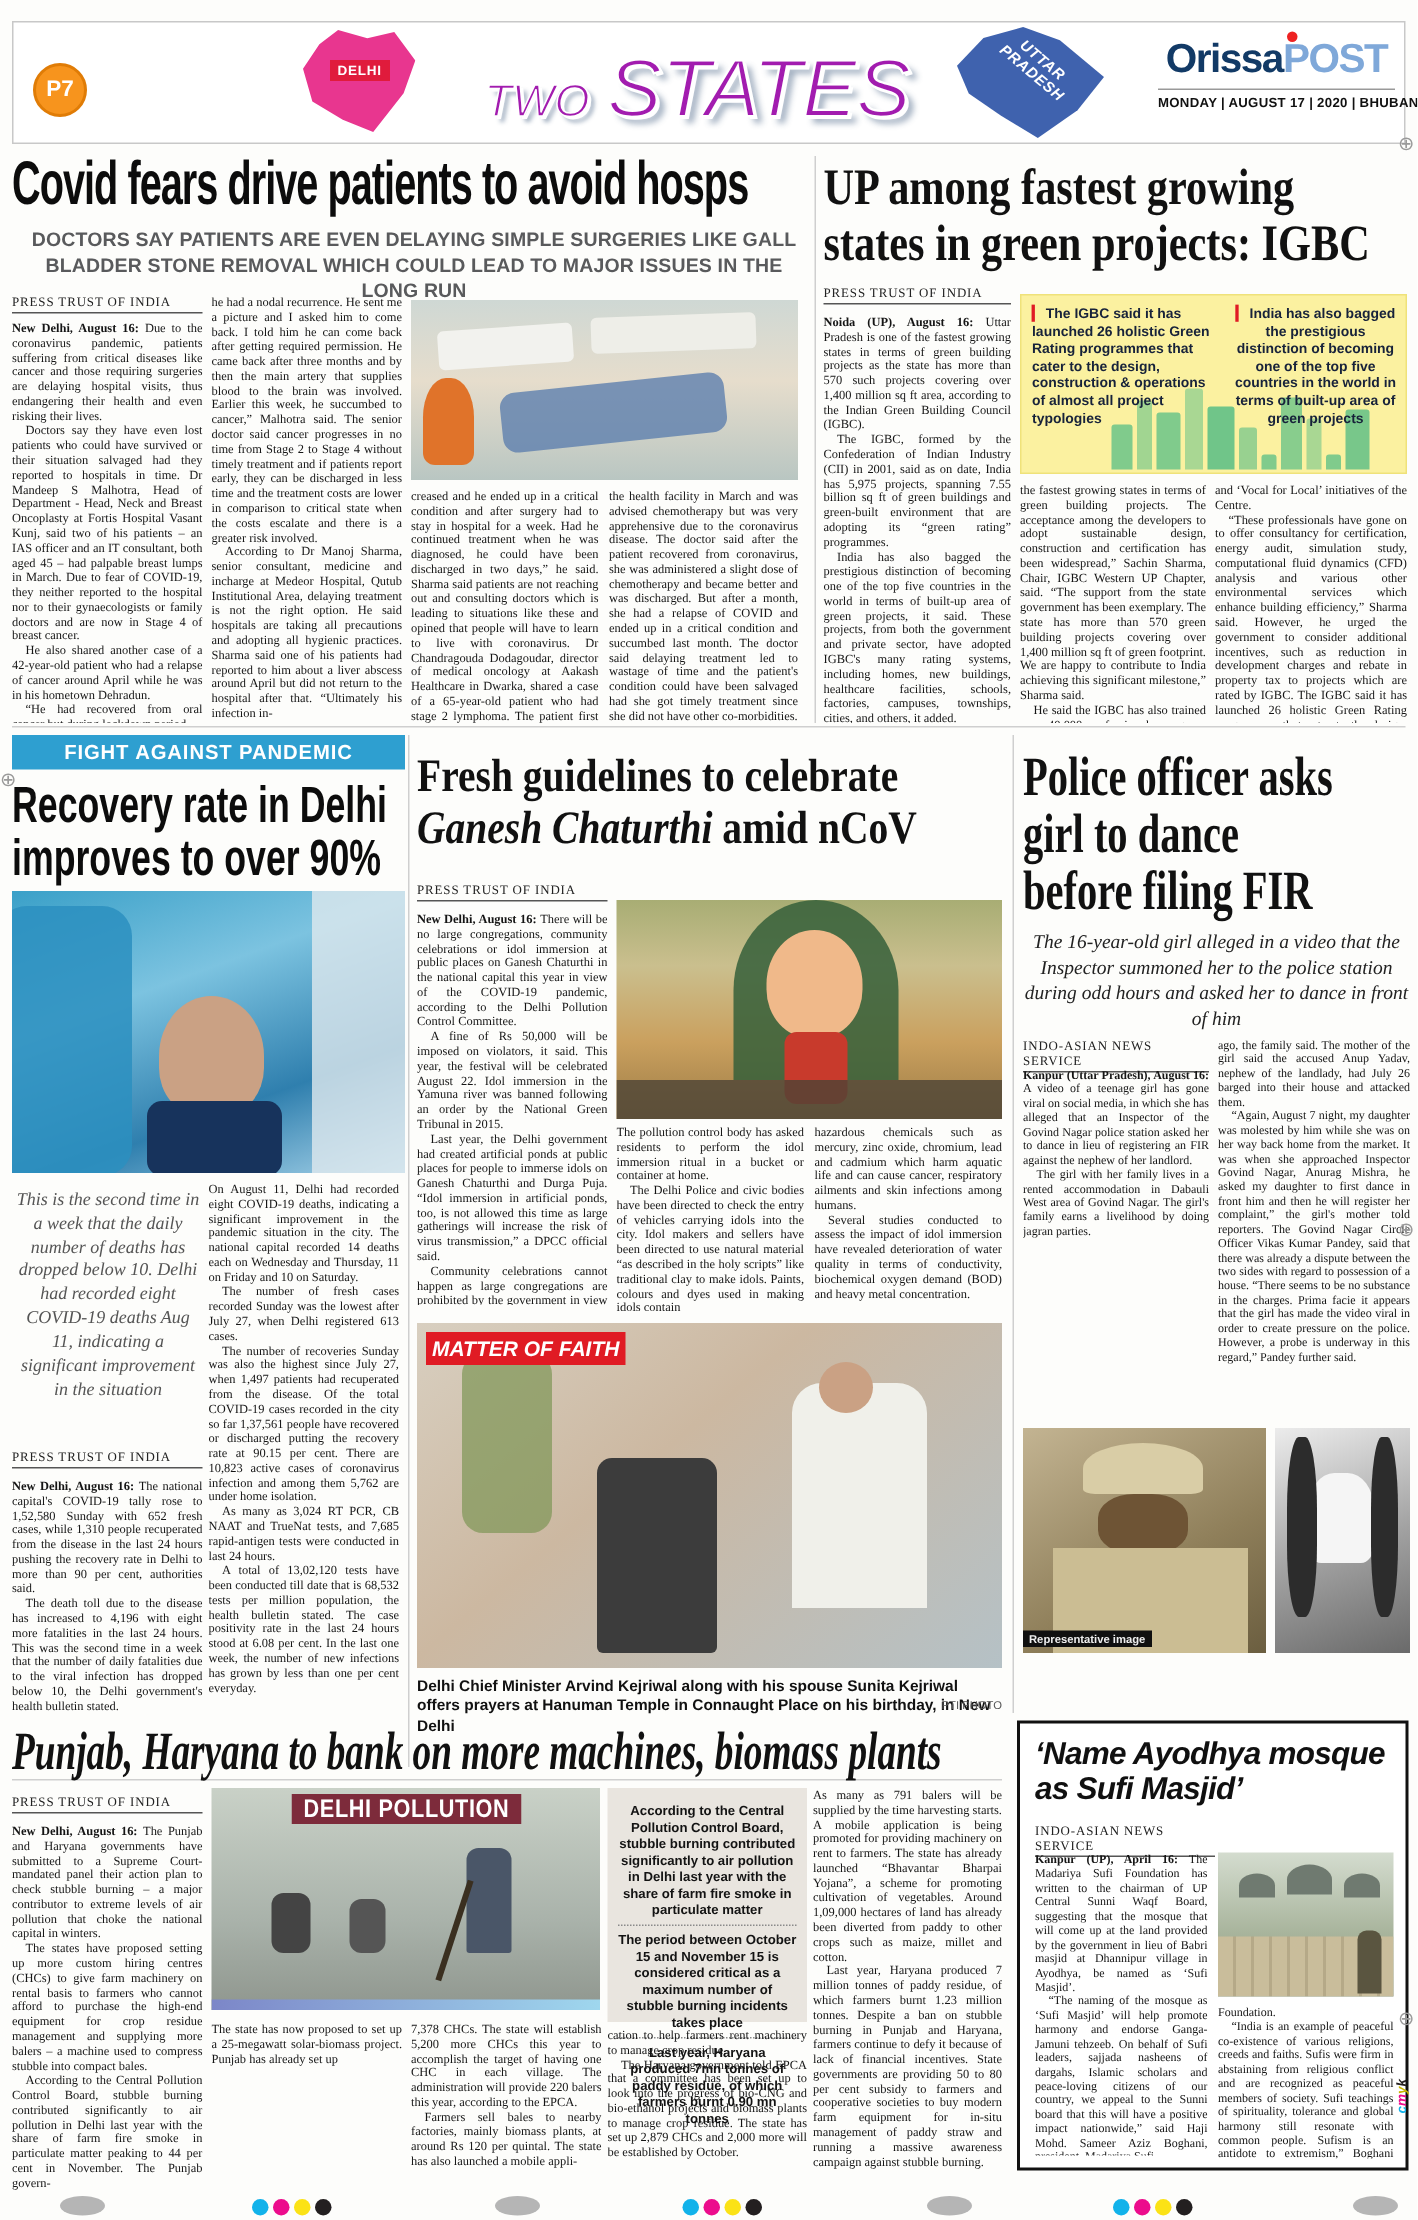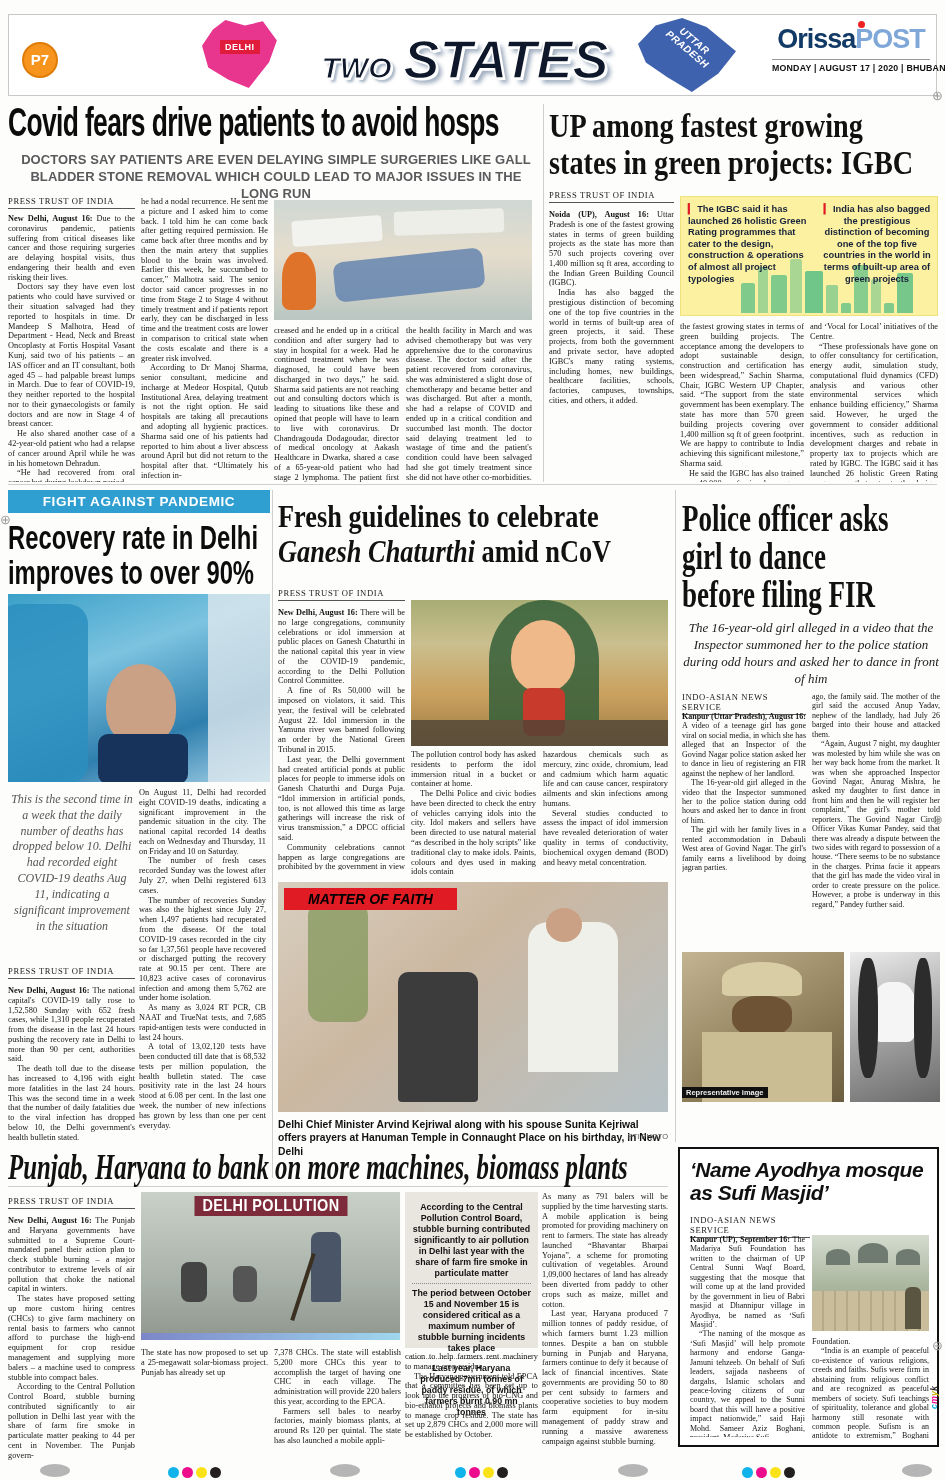--- a/index.html
+++ b/index.html
@@ -9,21 +9,21 @@
   .abs{position:absolute}
   
   .header-box{left:8px;top:14px;width:929px;height:82px;border:1px solid #c8c8c8;background:#fff}
   .p7{left:22px;top:42px;width:36px;height:36px;border-radius:50%;background:#f7941d;border:2px solid #e07c06;
       color:#fff;font:bold 15px/32px "Liberation Sans",sans-serif;text-align:center}
   .delhi-map{left:202px;top:20px;width:78px;height:68px;background:#e8368f;
       clip-path:polygon(30% 0,55% 8%,78% 2%,96% 30%,86% 62%,60% 100%,34% 88%,8% 70%,0 38%,14% 14%)}
   .delhi-label{left:220px;top:40px;background:#e01b3c;color:#fff;font:bold 9px "Liberation Sans",sans-serif;
       padding:2px 5px;letter-spacing:.5px}
   .brand{left:295px;top:28px;width:340px;display:flex;align-items:baseline;justify-content:center;
-      font-family:"Liberation Sans",sans-serif;font-style:italic;font-weight:700;color:#0f172a}
+      font-family:"Liberation Sans",sans-serif;font-style:italic;font-weight:400;color:#a21caf}
   .brand .small{font-size:30px;margin-right:12px;-webkit-text-stroke:1px #fff;
       text-shadow:2px 2px 0 #fff,4px 4px 3px rgba(40,70,110,.45)}
   .brand .big{font-size:54px;-webkit-text-stroke:1.5px #fff;
       text-shadow:2px 2px 0 #fff,5px 5px 4px rgba(40,70,110,.45)}
   .up-map{left:638px;top:18px;width:98px;height:74px;background:#3f62ae;
       clip-path:polygon(0 35%,18% 10%,45% 0,70% 12%,100% 45%,82% 75%,55% 100%,30% 80%,8% 60%)}
   .up-label{left:648px;top:34px;width:86px;color:#fff;font:italic bold 10px "Liberation Sans",sans-serif;
       transform:rotate(40deg);text-align:center;letter-spacing:.5px}
   .masthead{left:772px;top:24px;width:158px;text-align:center;font-family:"Liberation Sans",sans-serif}
   .masthead .a{font-size:27px;font-weight:800;color:#123a66;letter-spacing:-1px}
@@ -49,21 +49,21 @@
   .ybox{background:#fbf1a0;border:1px solid #efe27a}
   .callout{font-family:"Liberation Sans",sans-serif;font-weight:bold;font-size:9.3px;line-height:1.25;color:#17223a}
   .callout .bar{color:#e01b24;margin-right:2px}
   .skyline{position:absolute;display:flex;align-items:flex-end;gap:3px}
   .skyline div{background:#57bd85;opacity:.75;border-radius:2px 2px 0 0}
   .tree{width:10px;height:10px;border-radius:50%;background:#3fae6f}
   .banner-blue{background:#2e9fd0;color:#fff;font:bold 13.5px/23px "Liberation Sans",sans-serif;
       text-align:center;letter-spacing:.6px}
   .pullquote{font-style:italic;font-size:12px;line-height:1.32;color:#555;text-align:center}
   .deck{font-style:italic;font-size:13px;line-height:1.3;color:#222;text-align:center}
-  .mof-label{background:#e01b24;color:#000000;font:italic bold 14px "Liberation Sans",sans-serif;padding:3px 24px}
+  .mof-label{background:#e01b24;color:#ffffff;font:italic bold 14px "Liberation Sans",sans-serif;padding:3px 4px}
   .caption{font-family:"Liberation Sans",sans-serif;font-weight:bold;font-size:10.3px;line-height:1.3;color:#111}
   .credit{font-family:"Liberation Sans",sans-serif;font-size:7.5px;color:#555}
   .pollution-banner{background:#7d2b3b;color:#fff;font-family:"Liberation Sans",sans-serif;font-weight:800;
       font-size:17px;text-align:center;letter-spacing:.5px;transform:scaleX(.85);transform-origin:center top}
   .facts{background:#e9e5df;font-family:"Liberation Sans",sans-serif;font-weight:bold;font-size:8.8px;
       line-height:1.25;color:#131313;text-align:center;padding:6px 7px}
   .facts p{margin:0;padding:4px 0;border-bottom:1px dotted #8a8a8a}
   .facts p:last-child{border-bottom:none}
   .sufi-box{border:2px solid #111;background:#fff}
   .sufi-hl{font-family:"Liberation Sans",sans-serif;font-style:italic;font-weight:800;font-size:21px;
@@ -124,20 +124,21 @@
     </div>
 
   <div class="abs vrule" style="left:543px;top:104px;height:378px"></div>
   <div class="abs hl-serif" style="left:549px;top:108px;width:470px;font-size:34px;line-height:1.08;transform:scale(.83,1)">
     <div>UP among fastest growing</div>
     <div>states in green projects: IGBC</div>
   </div>
   <div class="abs byline" style="left:549px;top:190px;width:125px">PRESS TRUST OF INDIA</div>
   <div class="abs col" style="left:549px;top:210px;width:125px;height:272px">
       <p><b>Noida (UP), August 16: </b>Uttar Pradesh is one of the fastest growing states in terms of green building projects as the state has more than 570 such projects covering over 1,400 million sq ft area, according to the Indian Green Building Council (IGBC).</p>
+      <p>The IGBC, formed by the Confederation of Indian Industry (CII) in 2001, said as on date, India has 5,975 projects, spanning 7.55 billion sq ft of green buildings and green-built environment that are adopting its “green rating” programmes.</p>
       <p>India has also bagged the prestigious distinction of becoming one of the top five countries in the world in terms of built-up area of green projects, it said. These projects, from both the government and private sector, have adopted IGBC's many rating systems, including homes, new buildings, healthcare facilities, schools, factories, campuses, townships, cities, and others, it added.</p>
     </div>
   <div class="abs ybox" style="left:680px;top:196px;width:258px;height:120px">
     <div class="skyline" style="left:60px;right:8px;bottom:2px;height:58px">
       <div style="width:14px;height:30px"></div>
       <div style="width:10px;height:46px;opacity:.55"></div>
       <div style="width:16px;height:38px"></div>
       <div style="width:12px;height:54px;opacity:.5"></div>
       <div style="width:18px;height:42px;opacity:.85"></div>
       <div style="width:12px;height:28px;opacity:.6"></div>
@@ -229,21 +230,20 @@
 
   <div class="abs hl-serif" style="left:682px;top:500px;width:352px;font-size:37px;line-height:1.03;transform:scale(.73,1)">
     <div>Police officer asks</div>
     <div>girl to dance</div>
     <div>before filing FIR</div>
   </div>
   <div class="abs deck" style="left:682px;top:620px;width:258px">The 16-year-old girl alleged in a video that the Inspector summoned her to the police station during odd hours and asked her to dance in front of him</div>
   <div class="abs byline" style="left:682px;top:692px;width:124px">INDO-ASIAN NEWS SERVICE</div>
   <div class="abs col" style="left:682px;top:712px;width:124px;height:236px;font-size:8px">
       <p><b>Kanpur (Uttar Pradesh), August 16: </b>A video of a teenage girl has gone viral on social media, in which she has alleged that an Inspector of the Govind Nagar police station asked her to dance in lieu of registering an FIR against the nephew of her landlord.</p>
-      <p>The 16-year-old girl alleged in the video that the Inspector summoned her to the police station during odd hours and asked her to dance in front of him.</p>
       <p>The girl with her family lives in a rented accommodation in Dabauli West area of Govind Nagar. The girl's family earns a livelihood by doing jagran parties.</p>
     </div>
   <div class="abs col" style="left:812px;top:692px;width:128px;height:256px;font-size:8px">
       <p>ago, the family said. The mother of the girl said the accused Anup Yadav, nephew of the landlady, had July 26 barged into their house and attacked them.</p>
       <p>“Again, August 7 night, my daughter was molested by him while she was on her way back home from the market. It was when she approached Inspector Govind Nagar, Anurag Mishra, he asked my daughter to first dance in front him and then he will register her complaint,” the girl's mother told reporters. The Govind Nagar Circle Officer Vikas Kumar Pandey, said that there was already a dispute between the two sides with regard to possession of a house. “There seems to be no substance in the charges. Prima facie it appears that the girl has made the video viral in order to create pressure on the police. However, a probe is underway in this regard,” Pandey further said.</p>
     </div>
   <div class="abs photo" style="left:682px;top:952px;width:162px;height:150px;background:linear-gradient(150deg,#c3b492,#8f7f5a 60%,#6b5e40)">
     <div class="abs" style="left:40px;top:10px;width:80px;height:34px;background:#d9cda6;border-radius:50% 50% 10% 10%"></div>
     <div class="abs" style="left:50px;top:44px;width:60px;height:40px;background:#6e5435;border-radius:40%"></div>
     <div class="abs" style="left:20px;top:80px;width:130px;height:70px;background:#cbbd93"></div>
@@ -292,21 +292,21 @@
       <p>Last year, Haryana produced 7 million tonnes of paddy residue, of which farmers burnt 1.23 million tonnes. Despite a ban on stubble burning in Punjab and Haryana, farmers continue to defy it because of lack of financial incentives. State governments are providing 50 to 80 per cent subsidy to farmers and cooperative societies to buy modern farm equipment for in-situ management of paddy straw and running a massive awareness campaign against stubble burning.</p>
     </div>
 
   <div class="abs sufi-box" style="left:678px;top:1147px;width:261px;height:300px">
     <div class="abs sufi-hl" style="left:10px;top:10px;width:240px">
       <div>‘Name Ayodhya mosque</div>
       <div>as Sufi Masjid’</div>
     </div>
     <div class="abs byline" style="left:10px;top:66px;width:120px">INDO-ASIAN NEWS SERVICE</div>
     <div class="abs col" style="left:10px;top:86px;width:115px;height:202px;font-size:8px">
-        <p><b>Kanpur (UP), September 16: </b>The Madariya Sufi Foundation has written to the chairman of UP Central Sunni Waqf Board, suggesting that the mosque that will come up at the land provided by the government in lieu of Babri masjid at Dhannipur village in Ayodhya, be named as ‘Sufi Masjid’.</p>
+        <p><b>Kanpur (UP), April 16: </b>The Madariya Sufi Foundation has written to the chairman of UP Central Sunni Waqf Board, suggesting that the mosque that will come up at the land provided by the government in lieu of Babri masjid at Dhannipur village in Ayodhya, be named as ‘Sufi Masjid’.</p>
         <p>“The naming of the mosque as ‘Sufi Masjid’ will help promote harmony and endorse Ganga-Jamuni tehzeeb. On behalf of Sufi leaders, sajjada nasheens of dargahs, Islamic scholars and peace-loving citizens of our country, we appeal to the Sunni board that this will have a positive impact nationwide,” said Haji Mohd. Sameer Aziz Boghani, president, Madariya Sufi</p>
       </div>
     <div class="abs photo" style="left:132px;top:86px;width:117px;height:96px;background:linear-gradient(180deg,#d4dccf,#a9b59d 55%,#8b977f)">
       <div class="dome" style="left:14px;top:14px;width:24px;height:16px"></div>
       <div class="dome" style="left:46px;top:8px;width:30px;height:20px"></div>
       <div class="dome" style="left:84px;top:14px;width:24px;height:16px"></div>
       <div class="abs" style="left:0;bottom:0;width:100%;height:40px;background:repeating-linear-gradient(90deg,#c9bd9b 0 10px,#b5a988 10px 12px)"></div>
       <div class="abs" style="right:8px;bottom:2px;width:16px;height:42px;background:#5a5540;border-radius:6px 6px 0 0"></div>
     </div>
     <div class="abs col" style="left:132px;top:188px;width:117px;height:102px;font-size:8px">

